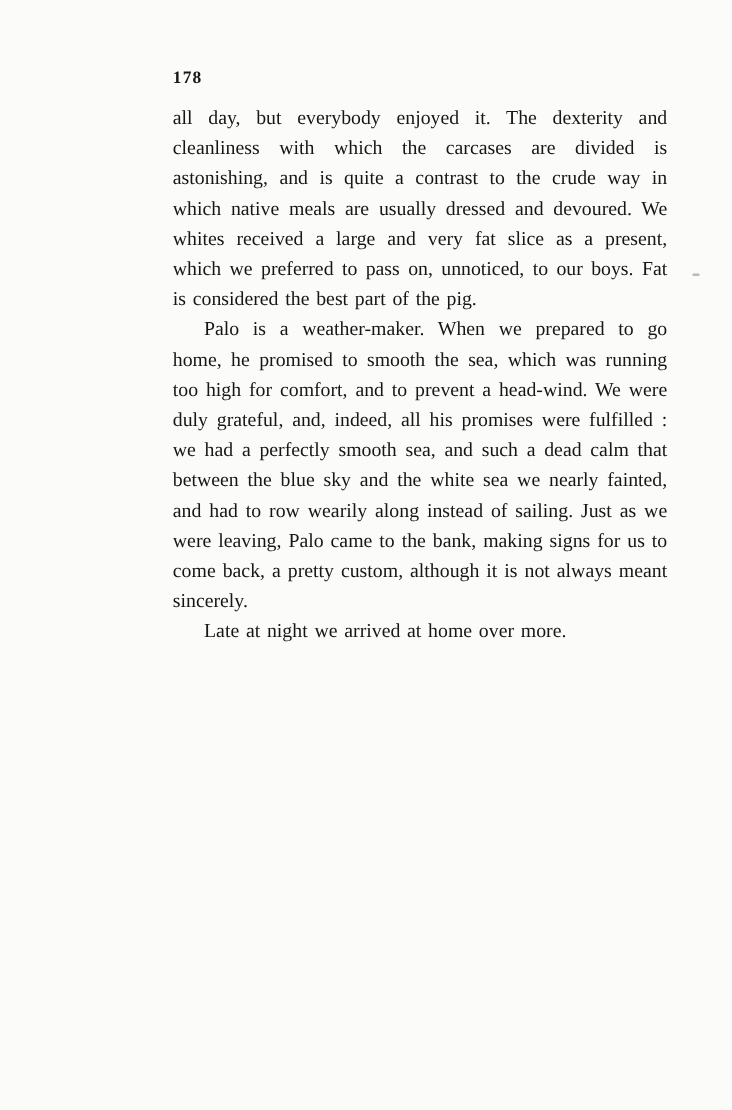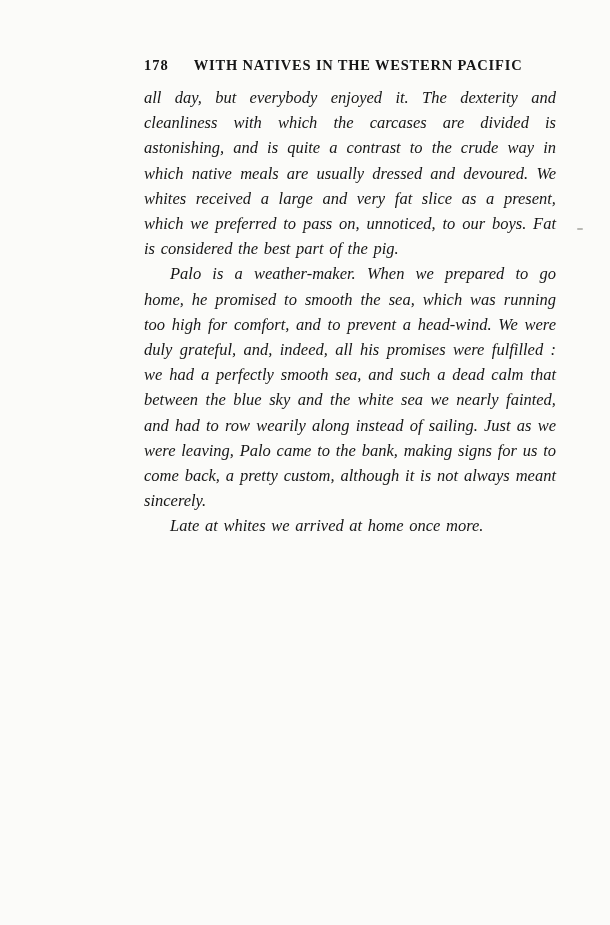--- a/index.html
+++ b/index.html
@@ -24,31 +24,30 @@
   .running-head {
     display: flex;
     align-items: baseline;
     font-size: 14.5px;
     font-weight: 700;
     letter-spacing: 0.8px;
     margin-bottom: 11px;
     white-space: nowrap;
   }
   .running-head .folio {
-    margin-right: 25px;
+    margin-right: 14px;
     font-weight: 600;
     letter-spacing: 1px;
   }
   .body-text p {
     margin: 0;
     font-size: 16.5px;
     line-height: 25.2px;
     text-align: justify;
     word-spacing: 1.5px;
-    font-style: italic;
   }
   .body-text p.indent {
     text-indent: 26px;
   }
   .scan-artifact {
     position: absolute;
     top: 228px;
     left: 577px;
     width: 6px;
     height: 2px;
@@ -56,24 +55,23 @@
     border-radius: 1px;
   }
 </style>
 </head>
 <body>
 
 <div class="page">
 
   <div class="running-head">
     <span class="folio">178</span>
-    <span class="title">WITH NATIVES IN THE WESTERN PACIFIC</span>
   </div>
 
   <div class="body-text">
     <p>all day, but everybody enjoyed it.  The dexterity and cleanliness with which the carcases are divided is astonishing, and is quite a contrast to the crude way in which native meals are usually dressed and devoured.  We whites received a large and very fat slice as a present, which we preferred to pass on, unnoticed, to our boys.  Fat is considered the best part of the pig.</p>
     <p class="indent">Palo is a weather-maker.  When we prepared to go home, he promised to smooth the sea, which was running too high for comfort, and to prevent a head-wind.  We were duly grateful, and, indeed, all his promises were fulfilled : we had a perfectly smooth sea, and such a dead calm that between the blue sky and the white sea we nearly fainted, and had to row wearily along instead of sailing.  Just as we were leaving, Palo came to the bank, making signs for us to come back, a pretty custom, although it is not always meant sincerely.</p>
-    <p class="indent">Late at whites we arrived at home once more.</p>
+    <p class="indent">Late at night we arrived at home over more.</p>
   </div>
 
 </div>
 
 <div class="scan-artifact"></div>
 
 </body></html>

